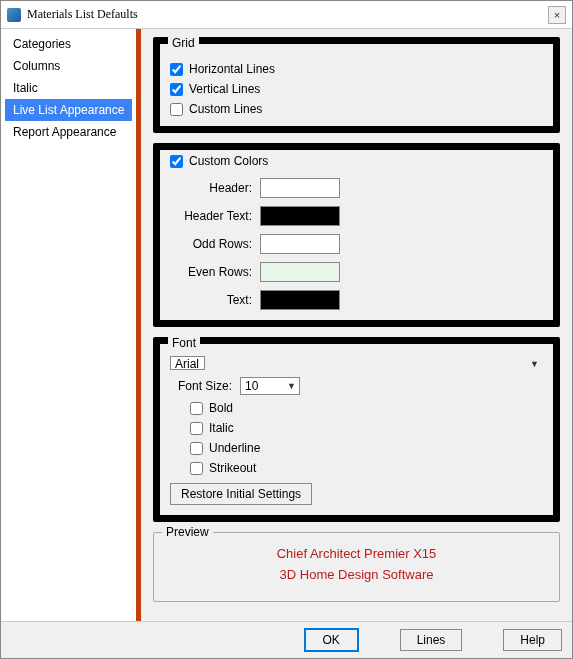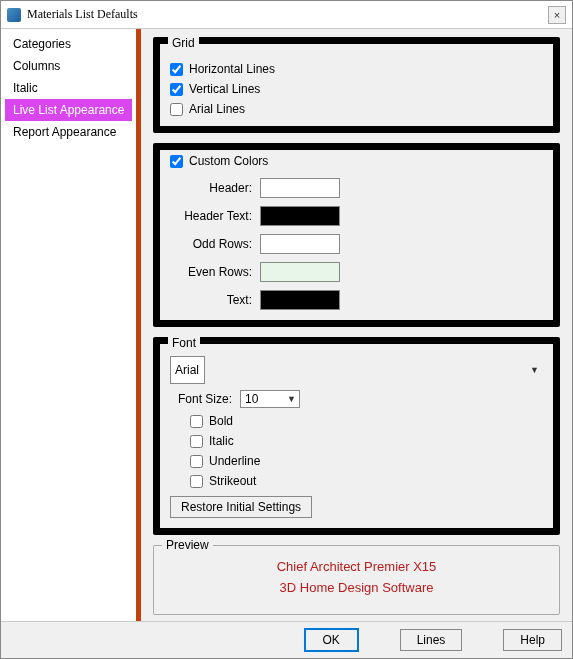--- a/index.html
+++ b/index.html
@@ -71,21 +71,21 @@
       padding: 4px 4px;
     }
     .sidebar-item {
       padding: 4px 8px;
       cursor: pointer;
       color: #000;
       font-size: 12px;
       white-space: nowrap;
     }
     .sidebar-item.active {
-      background: #d946ef;
+      background: #3b82f6;
       color: #fff;
     }
     .main-panel {
       flex: 1;
       padding: 8px 12px;
       overflow-y: auto;
       display: flex;
       flex-direction: column;
       gap: 10px;
     }
@@ -135,21 +135,21 @@
     .color-black { background: #000000; }
     .color-light-green { background: #e8f5e9; }
     .font-dropdown-row {
       margin-top: 6px;
       display: flex;
       align-items: center;
       gap: 6px;
     }
     .font-select {
       flex: 1;
-      height: 28px;
+      height: 14px;
       border: 1px solid #888;
       background: #fff;
       font-size: 12px;
       padding: 0 4px;
       appearance: none;
       -webkit-appearance: none;
       position: relative;
     }
     .select-wrapper {
       position: relative;
@@ -300,21 +300,21 @@
         <div class="checkbox-row">
           <input type="checkbox" checked="" style="">
           <label>Horizontal Lines</label>
         </div>
         <div class="checkbox-row">
           <input type="checkbox" checked="" style="">
           <label>Vertical Lines</label>
         </div>
         <div class="checkbox-row">
           <input type="checkbox" style="">
-          <label>Arial Lines</label>
+          <label>Custom Lines</label>
         </div>
       </div>
 
       <div class="group-box custom-colors-group">
         <div class="custom-colors-header">
           <input type="checkbox" checked="" style="">
           <span class="group-box-title" style="position:static; background:transparent; padding:0;">Custom Colors</span>
         </div>
         <div class="form-row">
           <span class="form-label">Header:</span>

